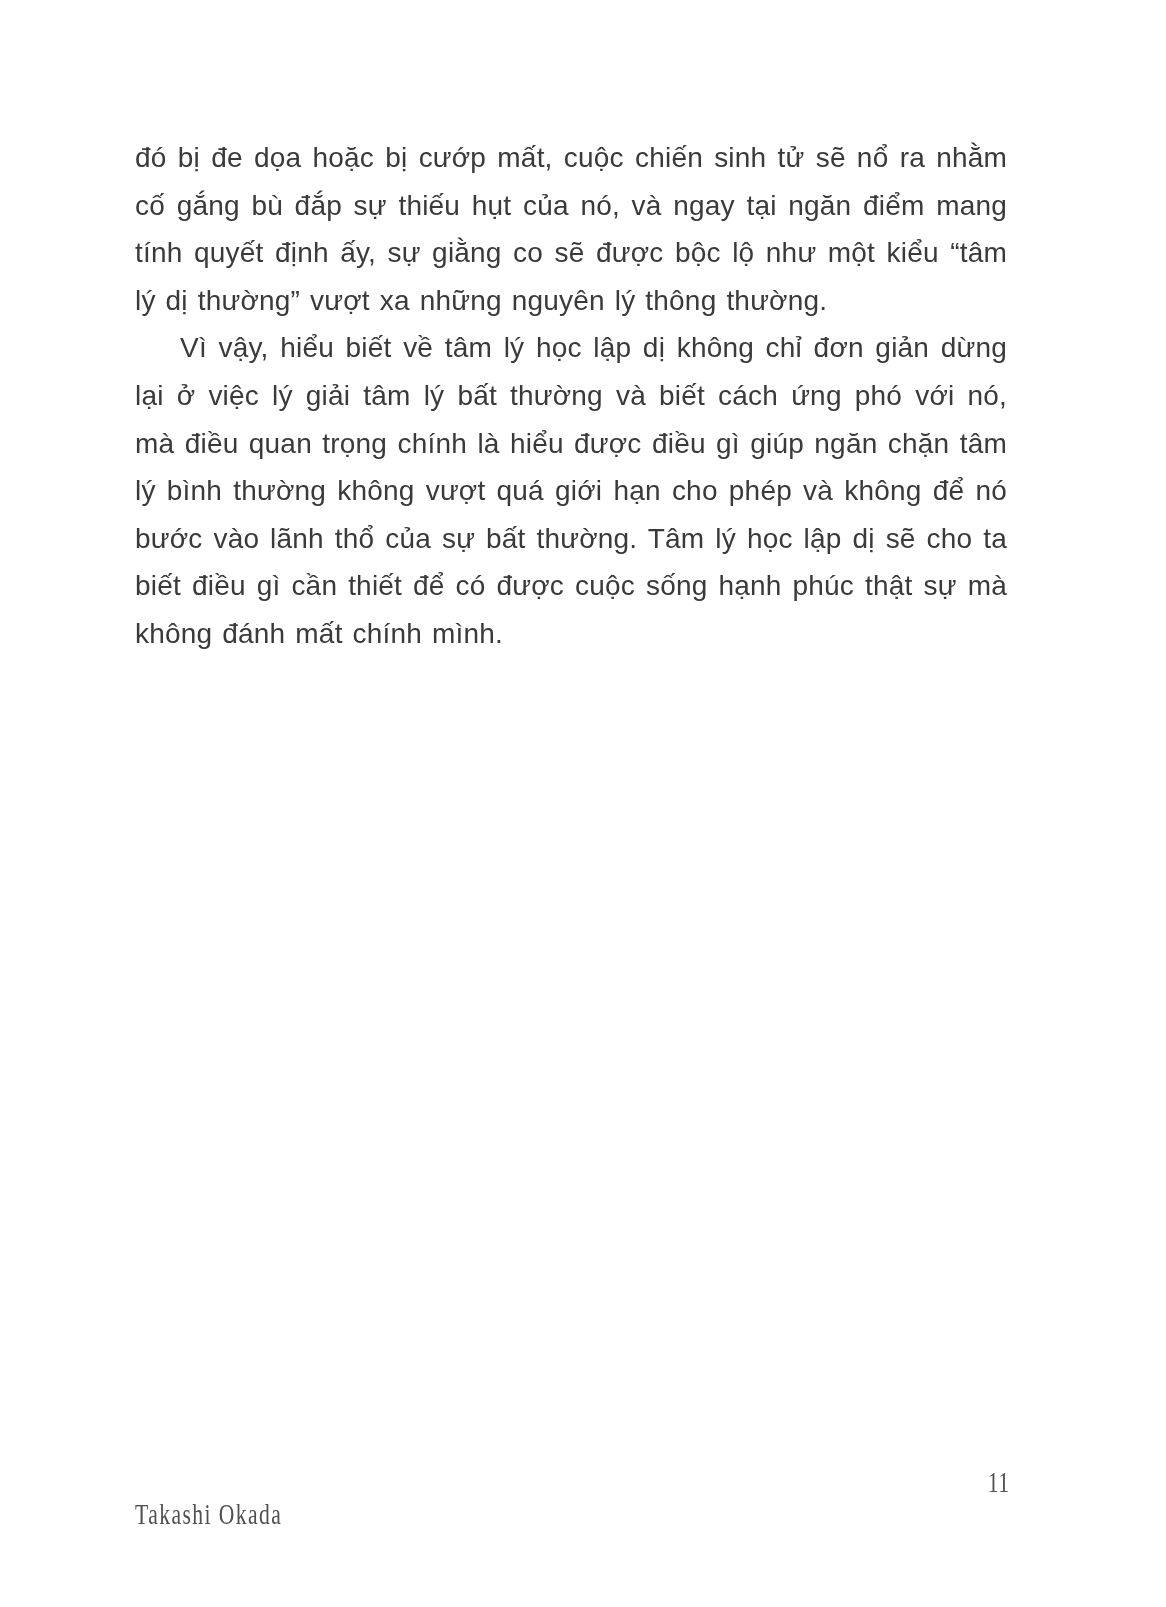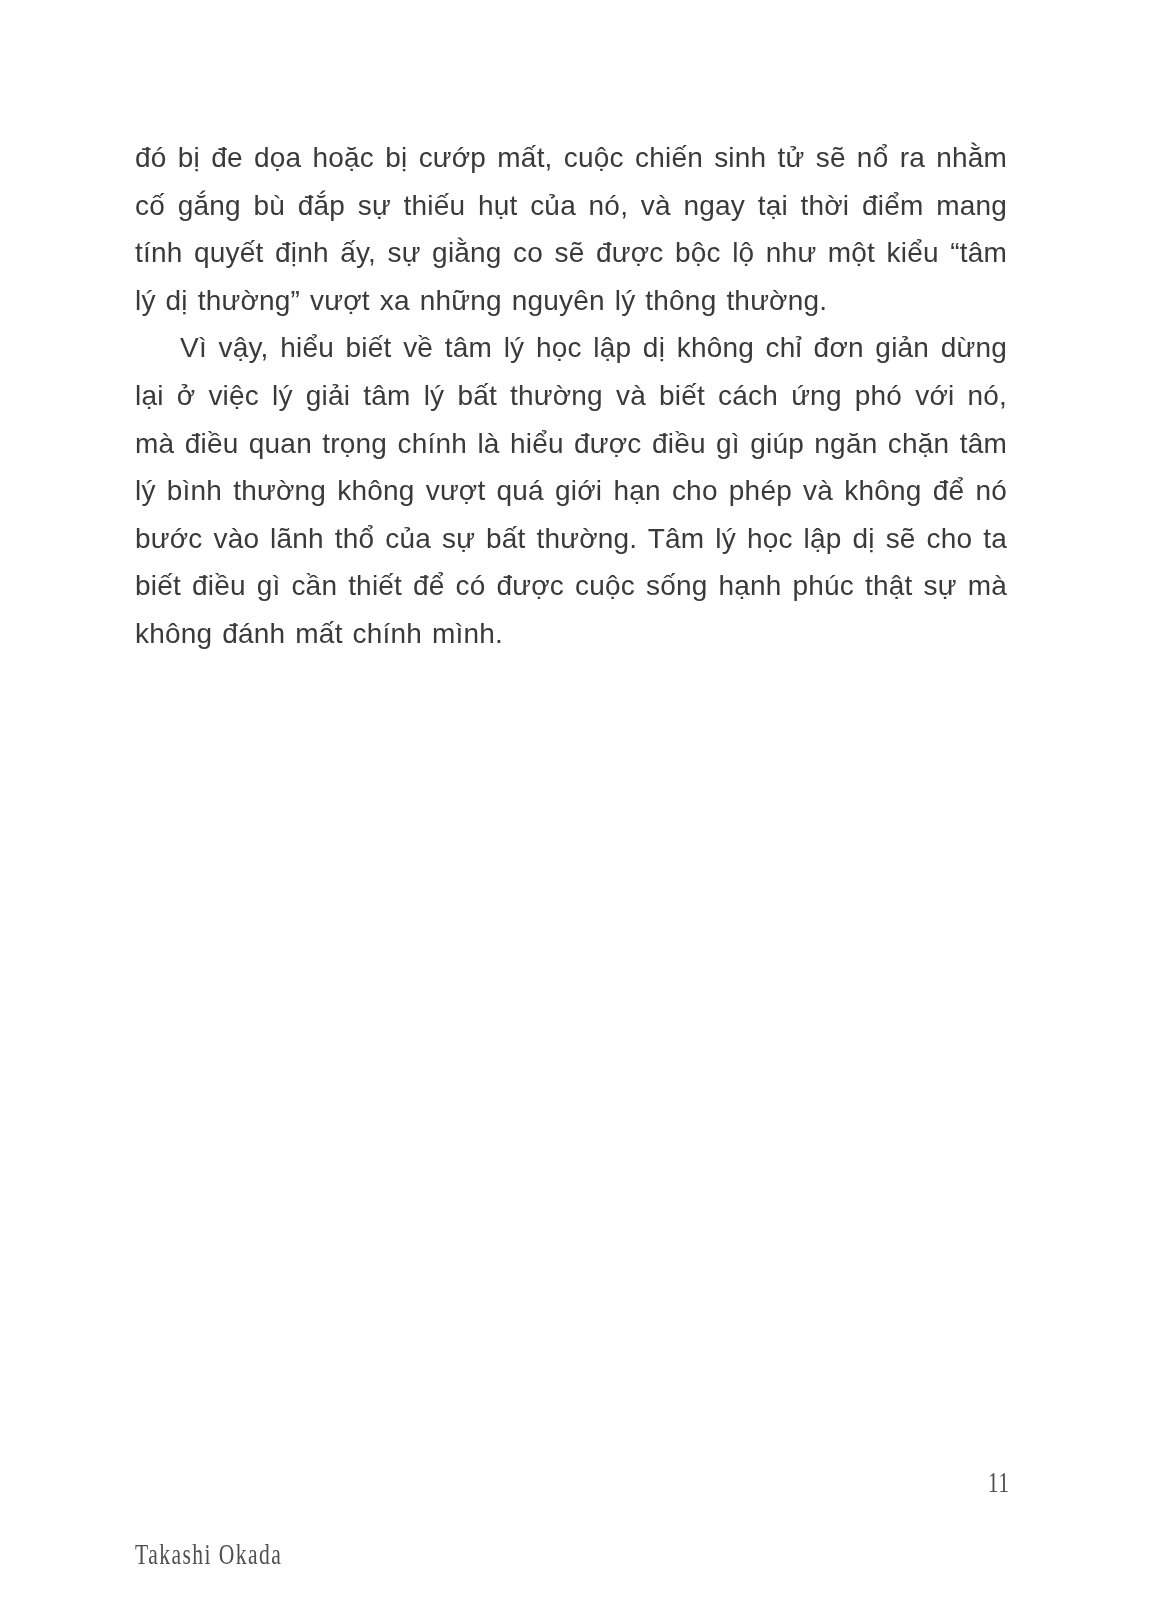--- a/index.html
+++ b/index.html
@@ -25,21 +25,21 @@
     word-spacing: 2px;
     letter-spacing: 0.2px;
   }
   .content p { margin: 0; padding: 0; }
   .content p.indented {
     text-indent: 45px;
   }
   .footer-author {
     position: absolute;
     left: 135px;
-    top: 1538px;
+    top: 1498px;
     font-family: "Liberation Serif", "DejaVu Serif", serif;
     font-size: 30px;
     line-height: 32px;
     color: #4f4f4f;
     white-space: nowrap;
   }
   .footer-author .condensed {
     display: inline-block;
     transform: scaleX(0.72);
     transform-origin: left bottom;
@@ -61,21 +61,21 @@
     transform-origin: right bottom;
     letter-spacing: 1px;
   }
 </style>
 </head>
 <body>
 
 <div class="page">
 
   <div class="content">
-    <p>đó bị đe dọa hoặc bị cướp mất, cuộc chiến sinh tử sẽ nổ ra nhằm cố gắng bù đắp sự thiếu hụt của nó, và ngay tại thời điểm mang tính quyết định ấy, sự giằng co sẽ được bộc lộ như một kiểu “tâm lý dị thường” vượt xa những nguyên lý thông thường.</p>
+    <p>đó bị đe dọa hoặc bị cướp mất, cuộc chiến sinh tử sẽ nổ ra nhằm cố gắng bù đắp sự thiếu hụt của nó, và ngay tại ngăn điểm mang tính quyết định ấy, sự giằng co sẽ được bộc lộ như một kiểu “tâm lý dị thường” vượt xa những nguyên lý thông thường.</p>
     <p class="indented">Vì vậy, hiểu biết về tâm lý học lập dị không chỉ đơn giản dừng lại ở việc lý giải tâm lý bất thường và biết cách ứng phó với nó, mà điều quan trọng chính là hiểu được điều gì giúp ngăn chặn tâm lý bình thường không vượt quá giới hạn cho phép và không để nó bước vào lãnh thổ của sự bất thường. Tâm lý học lập dị sẽ cho ta biết điều gì cần thiết để có được cuộc sống hạnh phúc thật sự mà không đánh mất chính mình.</p>
   </div>
 
   <div class="footer-author">
     <span class="condensed">Takashi Okada</span>
   </div>
 
   <div class="footer-page">
     <span class="condensed">11</span>
   </div>

